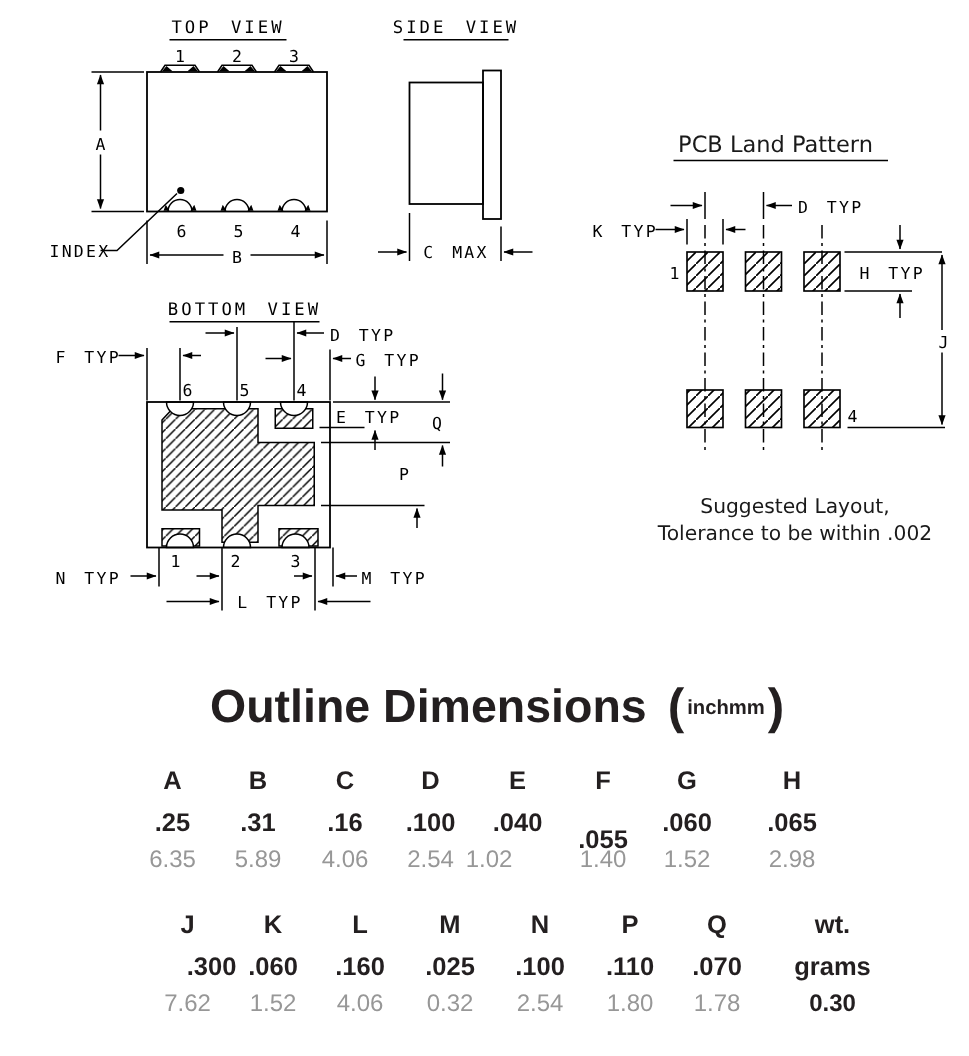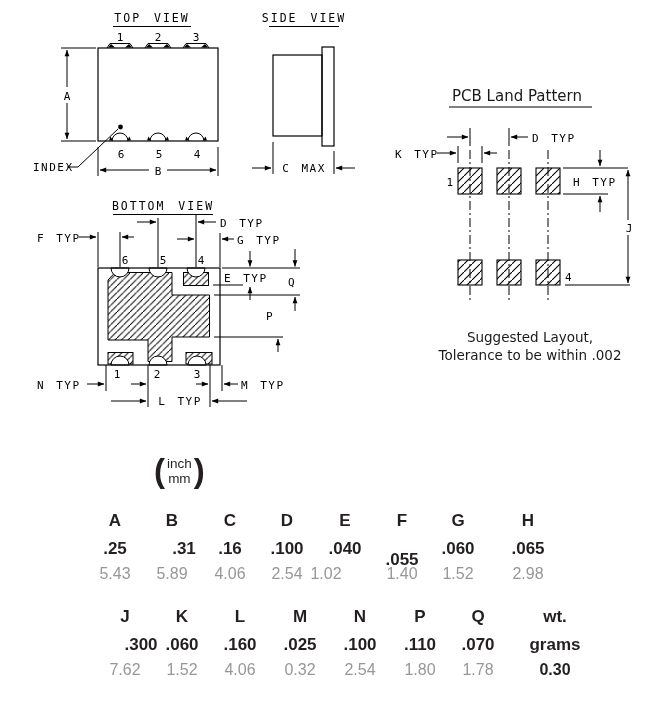--- a/index.html
+++ b/index.html
@@ -14,22 +14,22 @@
   .ln{stroke:#000;stroke-width:1;fill:none;}
   .ln2{stroke:#000;stroke-width:1.2;fill:none;}
   .dim{stroke:#000;stroke-width:1;fill:none;}
   .cl{stroke:#000;stroke-width:1;fill:none;stroke-dasharray:9 3 2 3;}
   .whitebg{fill:#fff;}
   
   .heading-wrap{position:absolute;left:140px;top:452px;display:flex;align-items:center;
                 font-family:"Liberation Sans","DejaVu Sans",sans-serif;color:#231f20;}
   .heading-main{font-size:31px;font-weight:700;letter-spacing:0px;}
   .paren{font-size:33px;font-weight:700;line-height:38px;}
-  .unit-stack{display:flex;flex-direction:column;align-items:center;justify-content:flex-end;
-              font-size:13.5px;font-weight:400;line-height:15px;margin:0 2px;}
+  .unit-stack{display:flex;flex-direction:row;align-items:center;justify-content:flex-end;
+              font-size:13.5px;font-weight:700;line-height:15px;margin:0 2px;}
   .cell{position:absolute;transform:translateX(-50%);font-family:"Liberation Sans","DejaVu Sans",sans-serif;
         font-size:17px;color:#231f20;white-space:nowrap;}
   .cell.bold{font-weight:700;}
   .cell.mm{font-size:16px;color:#979797;font-weight:400;}
   .cell.mm-dark{font-size:16px;color:#231f20;font-weight:700;}
 </style>
 </head>
 <body>
 
 <div id="canvas">
@@ -258,20 +258,21 @@
       <text class="cadnum" x="629" y="232" text-anchor="middle">J</text>
     </g>
 
     <text class="note" x="530" y="342" text-anchor="middle">Suggested Layout,</text>
     <text class="note" x="530" y="360" text-anchor="middle">Tolerance to be within  .002</text>
   </g>
 </svg>
 
 
 <div class="heading-wrap">
+  <span class="heading-main">Outline Dimensions</span>
   <span style="width:14px"></span>
   <span class="paren">(</span>
   <span class="unit-stack">
     <span>inch</span>
     <span>mm</span>
   </span>
   <span class="paren">)</span>
 </div>
 
 
@@ -279,29 +280,29 @@
   <span class="cell bold" style="left:115px;top:511px">A</span>
   <span class="cell bold" style="left:172px;top:511px">B</span>
   <span class="cell bold" style="left:230px;top:511px">C</span>
   <span class="cell bold" style="left:287px;top:511px">D</span>
   <span class="cell bold" style="left:345px;top:511px">E</span>
   <span class="cell bold" style="left:402px;top:511px">F</span>
   <span class="cell bold" style="left:458px;top:511px">G</span>
   <span class="cell bold" style="left:528px;top:511px">H</span>
 
   <span class="cell bold" style="left:115px;top:539px">.25</span>
-  <span class="cell bold" style="left:184px;top:539px">.31</span>
+  <span class="cell bold" style="left:172px;top:539px">.31</span>
   <span class="cell bold" style="left:230px;top:539px">.16</span>
   <span class="cell bold" style="left:287px;top:539px">.100</span>
   <span class="cell bold" style="left:345px;top:539px">.040</span>
   <span class="cell bold" style="left:402px;top:550px">.055</span>
   <span class="cell bold" style="left:458px;top:539px">.060</span>
   <span class="cell bold" style="left:528px;top:539px">.065</span>
 
-  <span class="cell mm" style="left:115px;top:565px">5.43</span>
+  <span class="cell mm" style="left:115px;top:565px">6.35</span>
   <span class="cell mm" style="left:172px;top:565px">5.89</span>
   <span class="cell mm" style="left:230px;top:565px">4.06</span>
   <span class="cell mm" style="left:287px;top:565px">2.54</span>
   <span class="cell mm" style="left:326px;top:565px">1.02</span>
   <span class="cell mm" style="left:402px;top:565px">1.40</span>
   <span class="cell mm" style="left:458px;top:565px">1.52</span>
   <span class="cell mm" style="left:528px;top:565px">2.98</span>
 </div>
 
 

